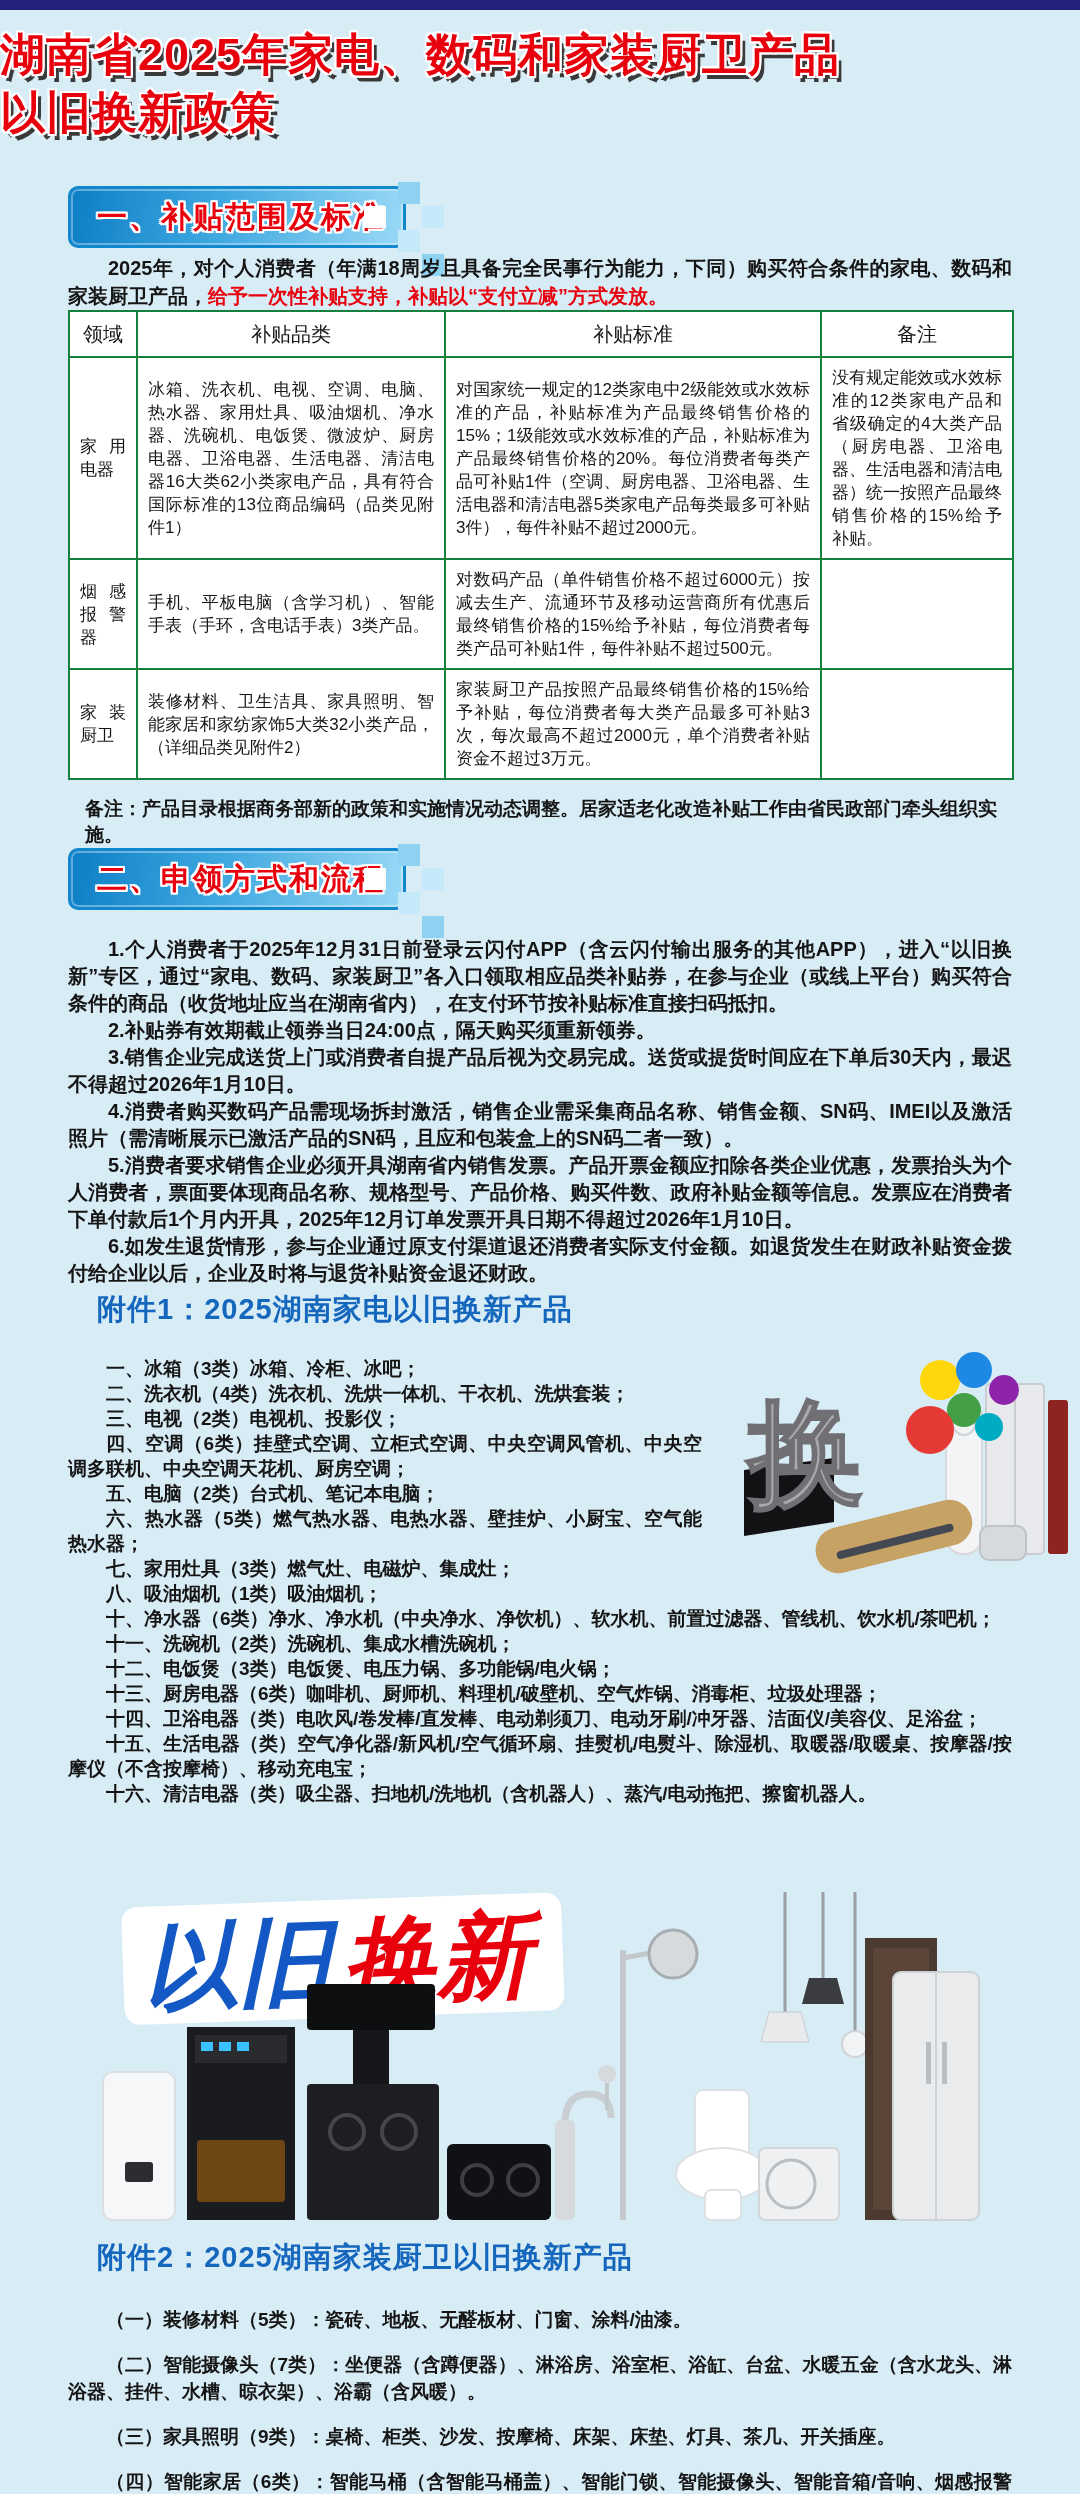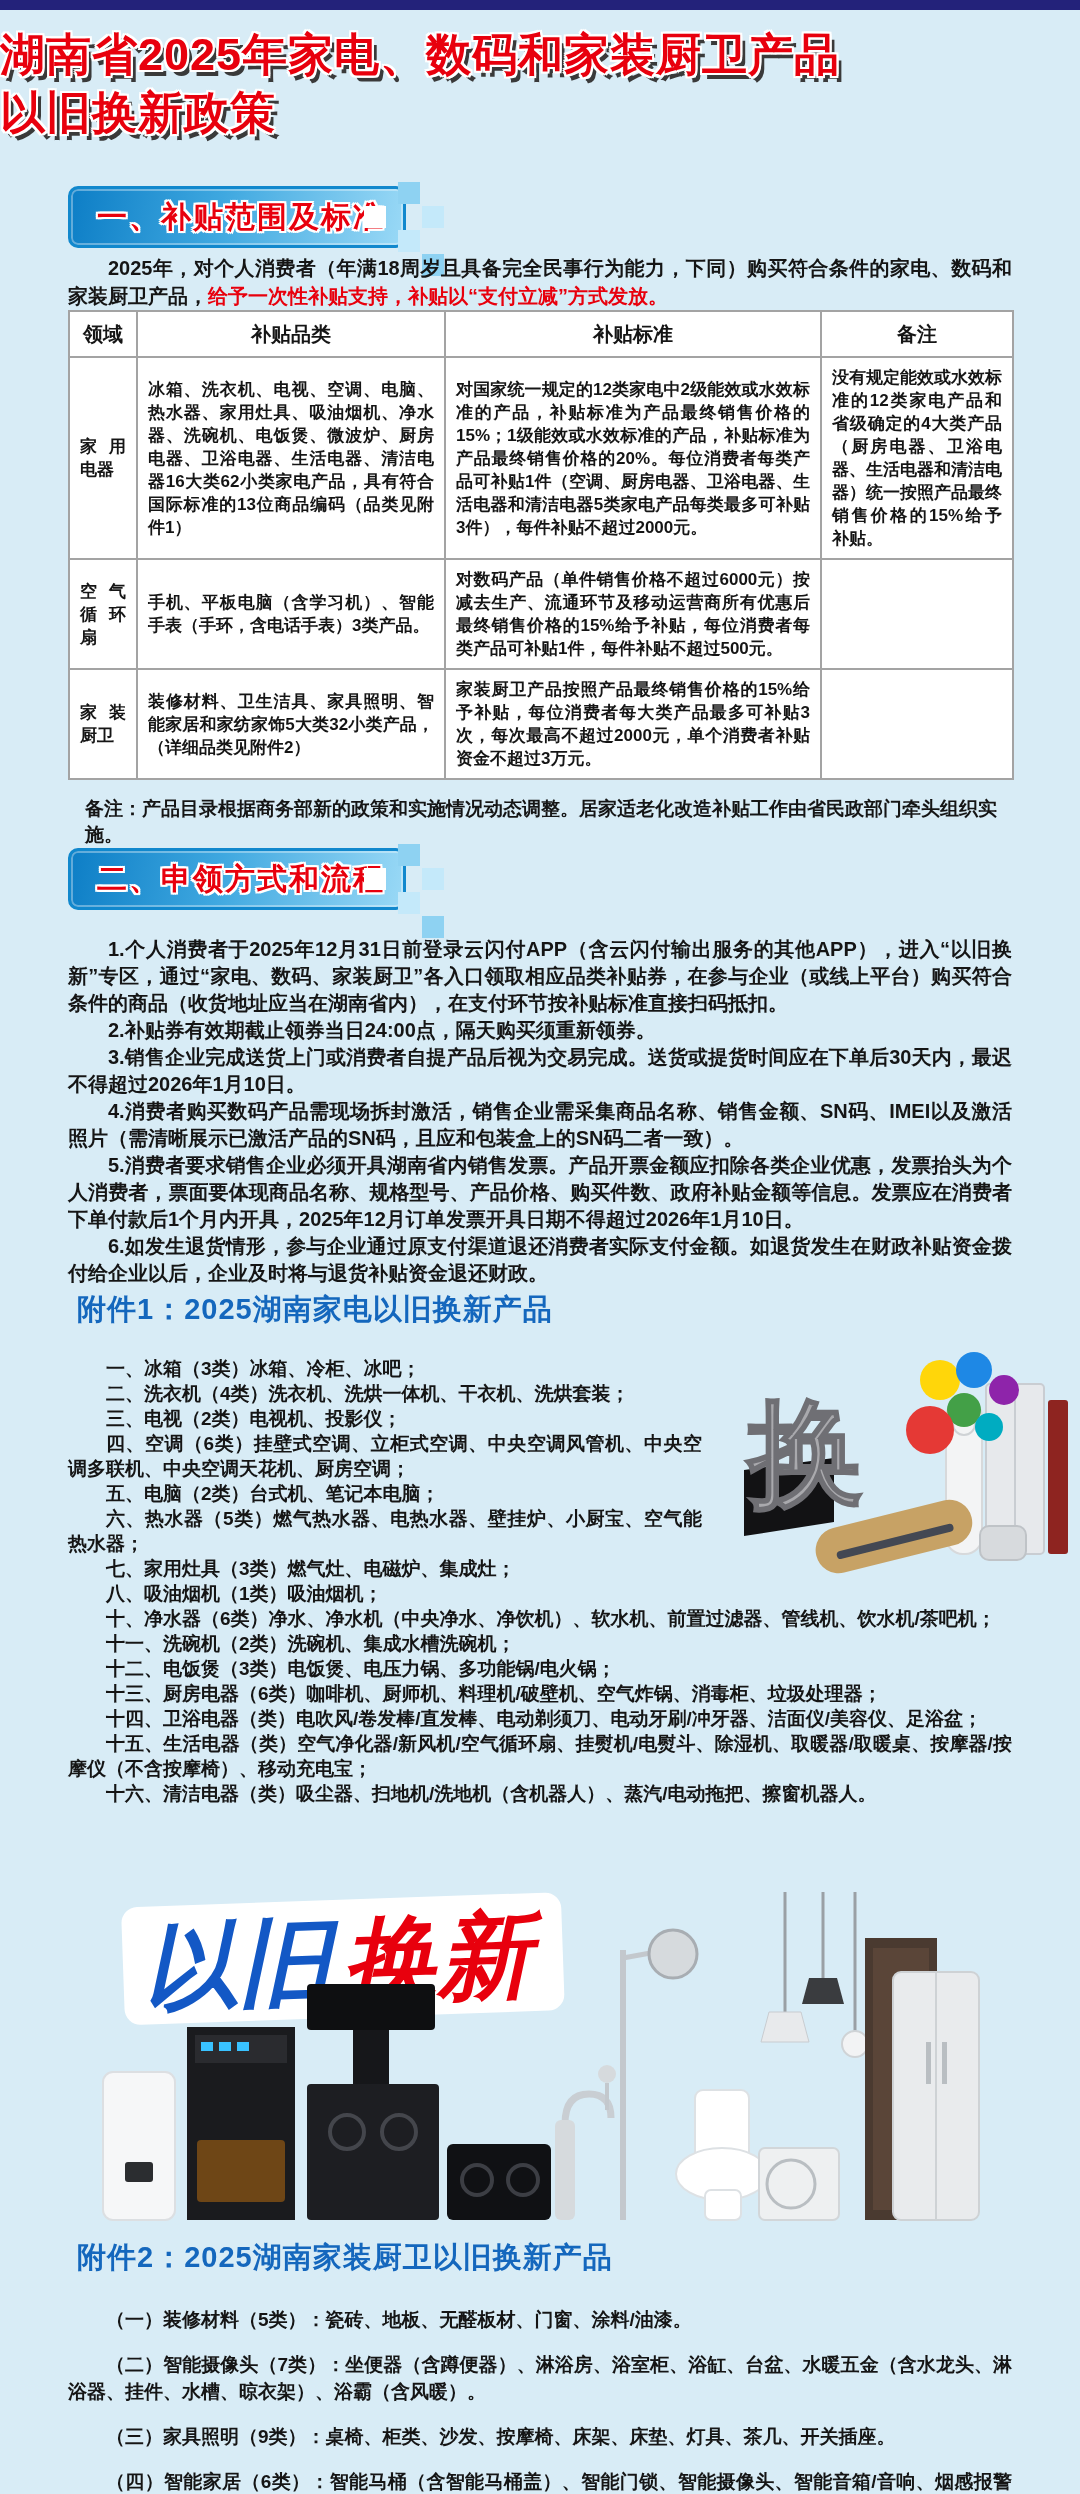--- a/index.html
+++ b/index.html
@@ -22,31 +22,31 @@
   .deco .d2{left:330px;top:-4px;background:#8ed2f2;}
   .deco .d3{left:354px;top:20px;background:#c4e9fa;}
   .deco .d4{left:330px;top:44px;background:#c4e9fa;}
   .deco .d5{left:354px;top:68px;background:#8ed2f2;}
   
   .intro{position:absolute;top:254px;left:68px;width:944px;font-size:20px;line-height:28px;font-weight:700;text-align:justify;text-indent:2em;}
   .red{color:#e8000d;}
   
   .tablewrap{position:absolute;top:310px;left:68px;width:944px;}
   table.policy{border-collapse:collapse;width:944px;background:#ffffff;table-layout:fixed;}
-  table.policy th,table.policy td{border:2px solid #a3a3a3;font-weight:700;vertical-align:middle;box-sizing:border-box;}
+  table.policy th,table.policy td{border:2px solid #15803d;font-weight:400;vertical-align:middle;box-sizing:border-box;}
   table.policy th{height:46px;font-size:20px;text-align:center;}
   table.policy td{font-size:17px;line-height:23px;padding:8px 10px;text-align:justify;}
   td.domain{text-align:center;font-size:18px;line-height:26px;padding:4px;}
   .col1{width:68px;}.col2{width:308px;}.col3{width:376px;}.col4{width:192px;}
   .note{margin-top:16px;margin-left:17px;font-size:19px;font-weight:700;}
   
   .paras{position:absolute;top:936px;left:68px;width:944px;}
   .paras p{margin:0;font-size:20px;line-height:27px;font-weight:700;text-align:justify;text-indent:2em;}
   
-  .att-heading{position:absolute;left:77px;font-size:29px;font-weight:900;color:#1467bd;letter-spacing:1px;}
+  .att-heading{position:absolute;left:97px;font-size:29px;font-weight:900;color:#1467bd;letter-spacing:1px;}
   .h-att1{top:1290px;}
   .h-att2{top:2238px;}
   .att1-list{position:absolute;top:1356px;left:68px;width:944px;}
   .att1-list .spacer{float:right;width:310px;height:215px;}
   .att1-list .li{font-size:19px;line-height:25px;font-weight:700;text-align:justify;text-indent:2em;}
   .att1-list .li b{font-weight:900;}
   .att2-list{position:absolute;top:2288px;left:68px;width:944px;}
   .att2-list .li{font-size:19px;line-height:27px;font-weight:700;text-align:justify;text-indent:2em;margin-top:18px;}
   .att2-list .li b{font-weight:900;}
   
@@ -88,21 +88,21 @@
         <th>补贴标准</th>
         <th>备注</th>
       </tr>
       <tr>
         <td class="domain">家用电器</td>
         <td>冰箱、洗衣机、电视、空调、电脑、热水器、家用灶具、吸油烟机、净水器、洗碗机、电饭煲、微波炉、厨房电器、卫浴电器、生活电器、清洁电器16大类62小类家电产品，具有符合国际标准的13位商品编码（品类见附件1）</td>
         <td>对国家统一规定的12类家电中2级能效或水效标准的产品，补贴标准为产品最终销售价格的15%；1级能效或水效标准的产品，补贴标准为产品最终销售价格的20%。每位消费者每类产品可补贴1件（空调、厨房电器、卫浴电器、生活电器和清洁电器5类家电产品每类最多可补贴3件），每件补贴不超过2000元。</td>
         <td>没有规定能效或水效标准的12类家电产品和省级确定的4大类产品（厨房电器、卫浴电器、生活电器和清洁电器）统一按照产品最终销售价格的15%给予补贴。</td>
       </tr>
       <tr>
-        <td class="domain">空气循环扇</td>
+        <td class="domain">烟感报警器</td>
         <td>手机、平板电脑（含学习机）、智能手表（手环，含电话手表）3类产品。</td>
         <td>对数码产品（单件销售价格不超过6000元）按减去生产、流通环节及移动运营商所有优惠后最终销售价格的15%给予补贴，每位消费者每类产品可补贴1件，每件补贴不超过500元。</td>
         <td></td>
       </tr>
       <tr>
         <td class="domain">家装厨卫</td>
         <td>装修材料、卫生洁具、家具照明、智能家居和家纺家饰5大类32小类产品，（详细品类见附件2）</td>
         <td>家装厨卫产品按照产品最终销售价格的15%给予补贴，每位消费者每大类产品最多可补贴3次，每次最高不超过2000元，单个消费者补贴资金不超过3万元。</td>
         <td></td>
       </tr>

